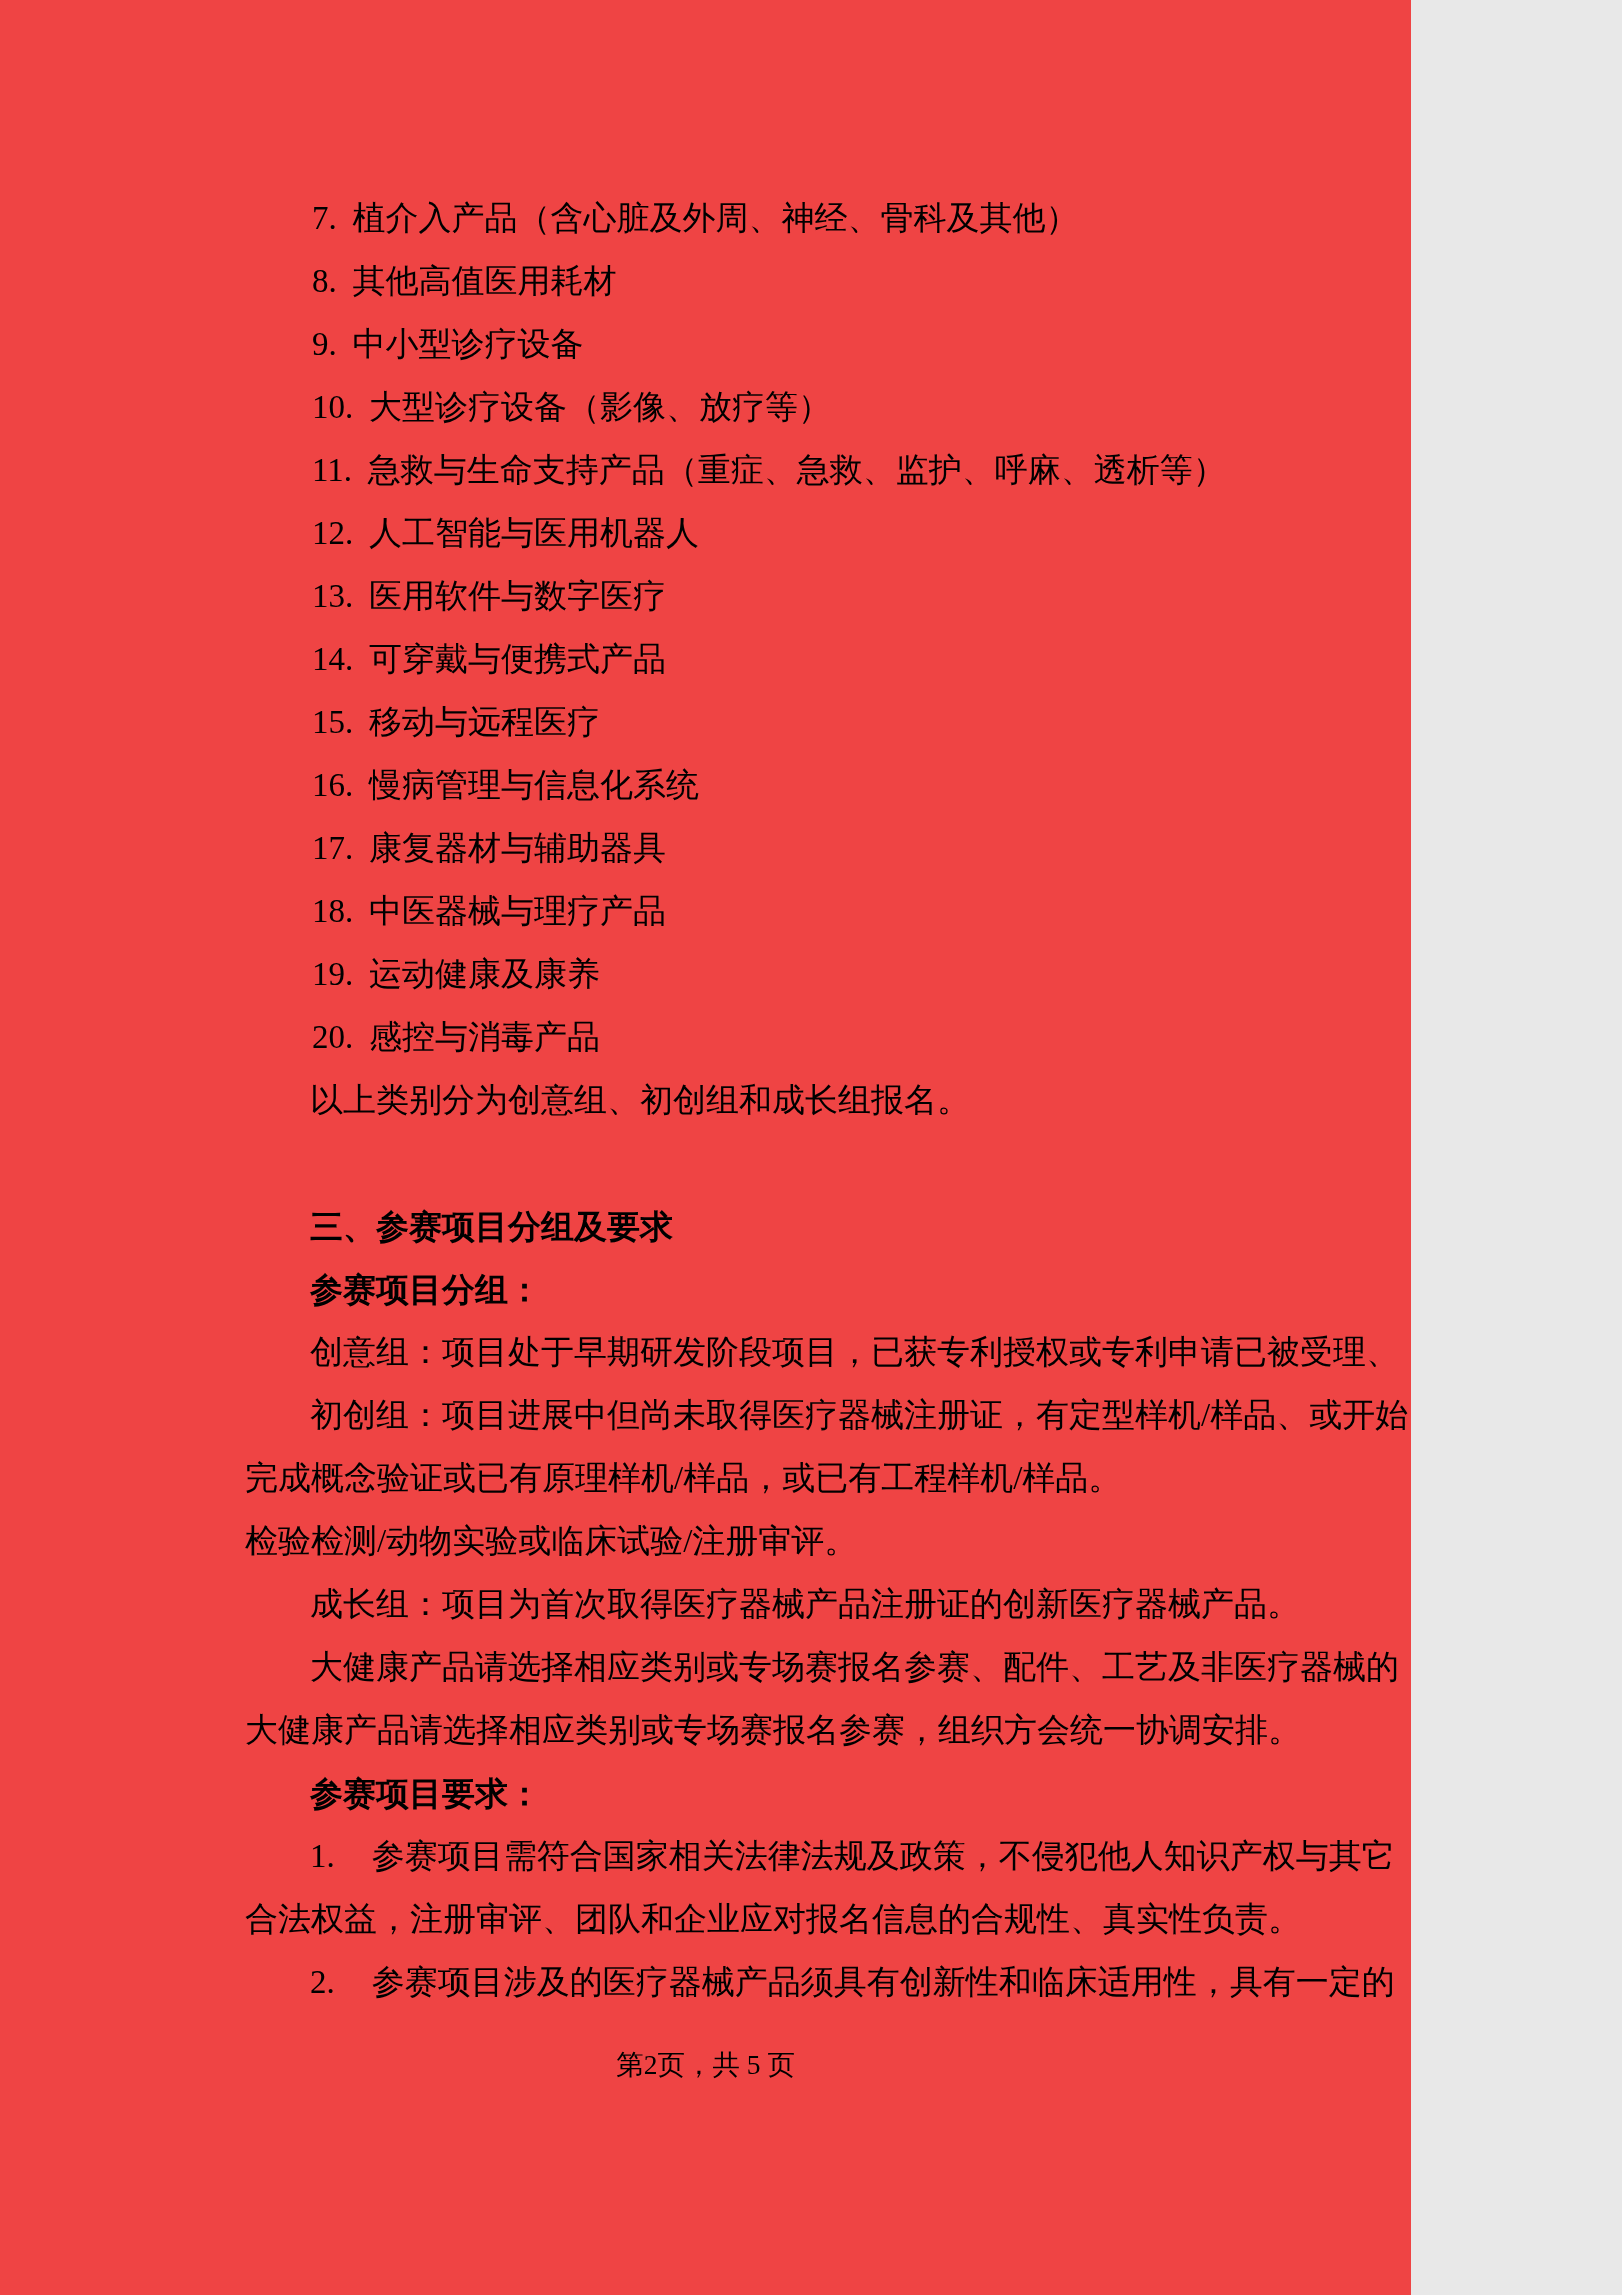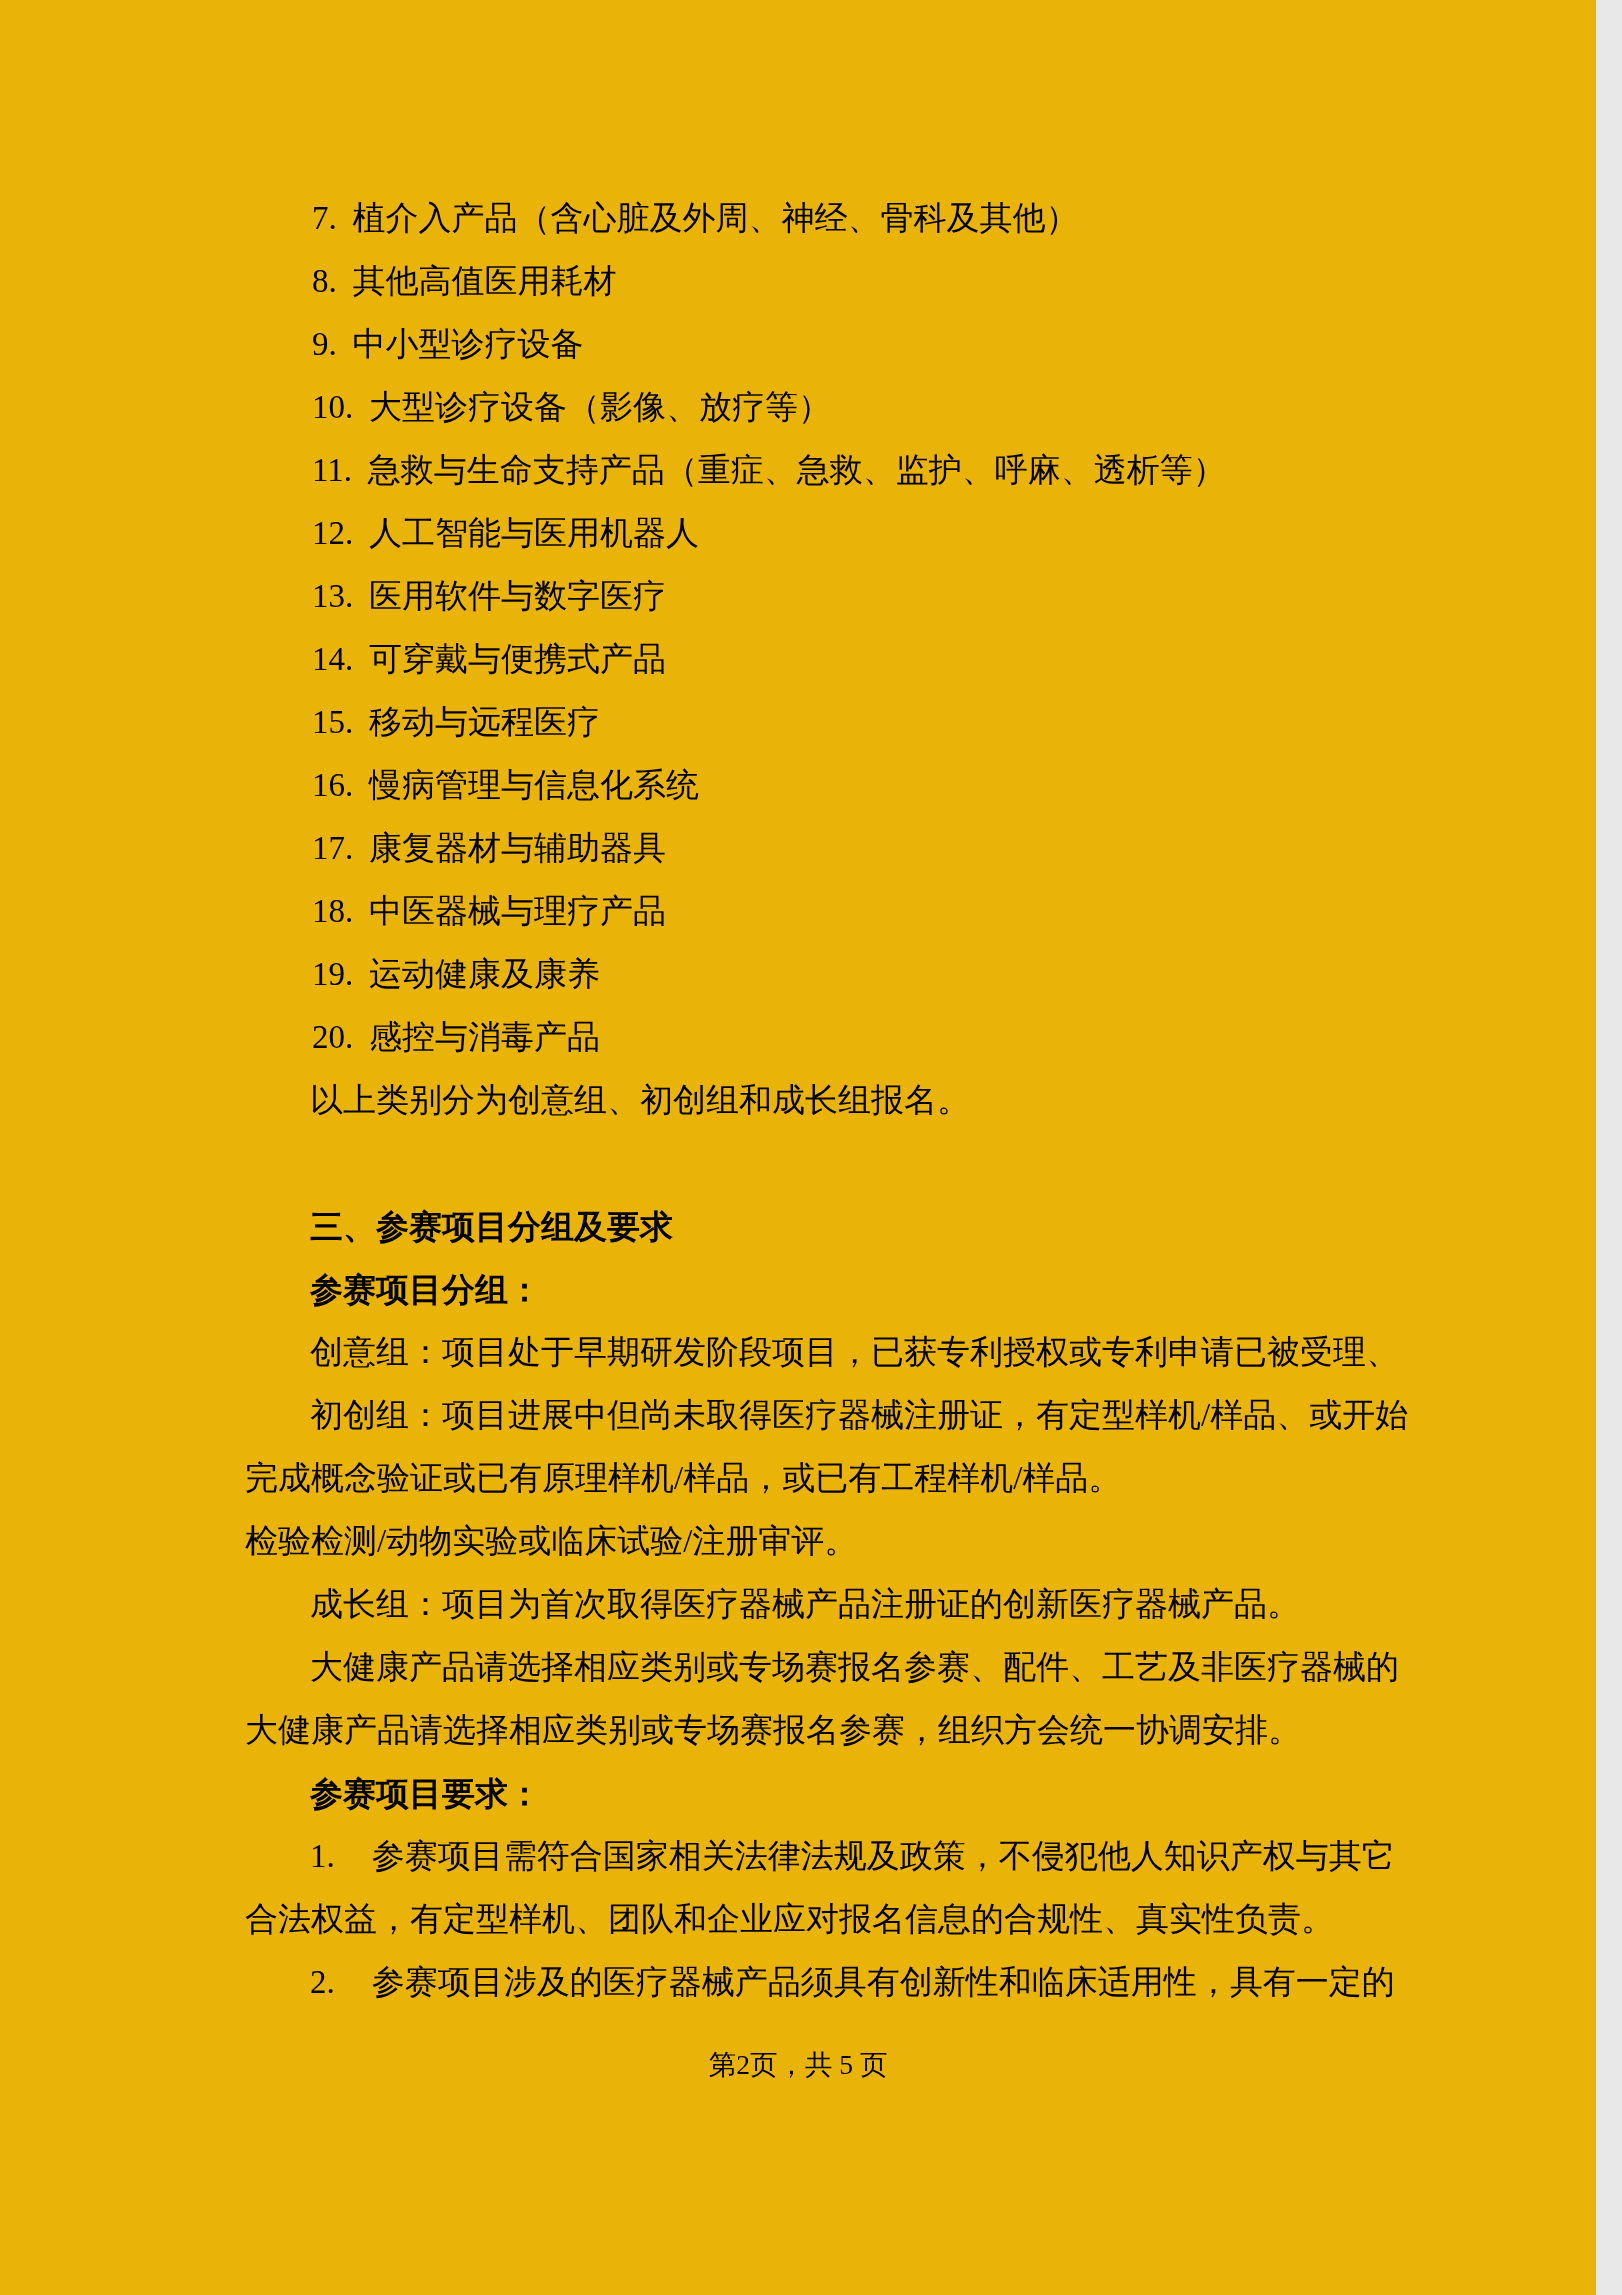--- a/index.html
+++ b/index.html
@@ -1,20 +1,20 @@
 <!DOCTYPE html>
 <html style="font-size:10.5px"><head>
 <meta charset="utf-8">
 <style>
   html, body { margin: 0; padding: 0; background: #e8e8e8; }
   .page {
     position: relative;
-    width: 1596px;
+    width: 1411px;
     height: 2295px;
-    background: #eab308;
+    background: #ef4444;
     color: #000000;
     overflow: hidden;
     font-family: "Liberation Serif", "DejaVu Serif", serif;
   }
   .content {
     position: absolute;
     left: 245px;
     top: 187px;
     width: 1132px;
   }
@@ -75,18 +75,18 @@
       <div class="line subheading">参赛项目分组：</div>
       <div class="line first">创意组：项目处于早期研发阶段项目，已获专利授权或专利申请已被受理、</div>
       <div class="line first">初创组：项目进展中但尚未取得医疗器械注册证，有定型样机/样品、或开始</div>
       <div class="line wrap">完成概念验证或已有原理样机/样品，或已有工程样机/样品。</div>
       <div class="line wrap">检验检测/动物实验或临床试验/注册审评。</div>
       <div class="line first">成长组：项目为首次取得医疗器械产品注册证的创新医疗器械产品。</div>
       <div class="line first">大健康产品请选择相应类别或专场赛报名参赛、配件、工艺及非医疗器械的</div>
       <div class="line wrap">大健康产品请选择相应类别或专场赛报名参赛，组织方会统一协调安排。</div>
       <div class="line subheading">参赛项目要求：</div>
       <div class="line req"><span class="num">1.</span><span class="txt">参赛项目需符合国家相关法律法规及政策，不侵犯他人知识产权与其它</span></div>
-      <div class="line wrap">合法权益，有定型样机、团队和企业应对报名信息的合规性、真实性负责。</div>
+      <div class="line wrap">合法权益，注册审评、团队和企业应对报名信息的合规性、真实性负责。</div>
       <div class="line req"><span class="num">2.</span><span class="txt">参赛项目涉及的医疗器械产品须具有创新性和临床适用性，具有一定的</span></div>
     </div>
   <div class="footer">第2页，共 5 页</div>
 </div>
 
 
 </body></html>

